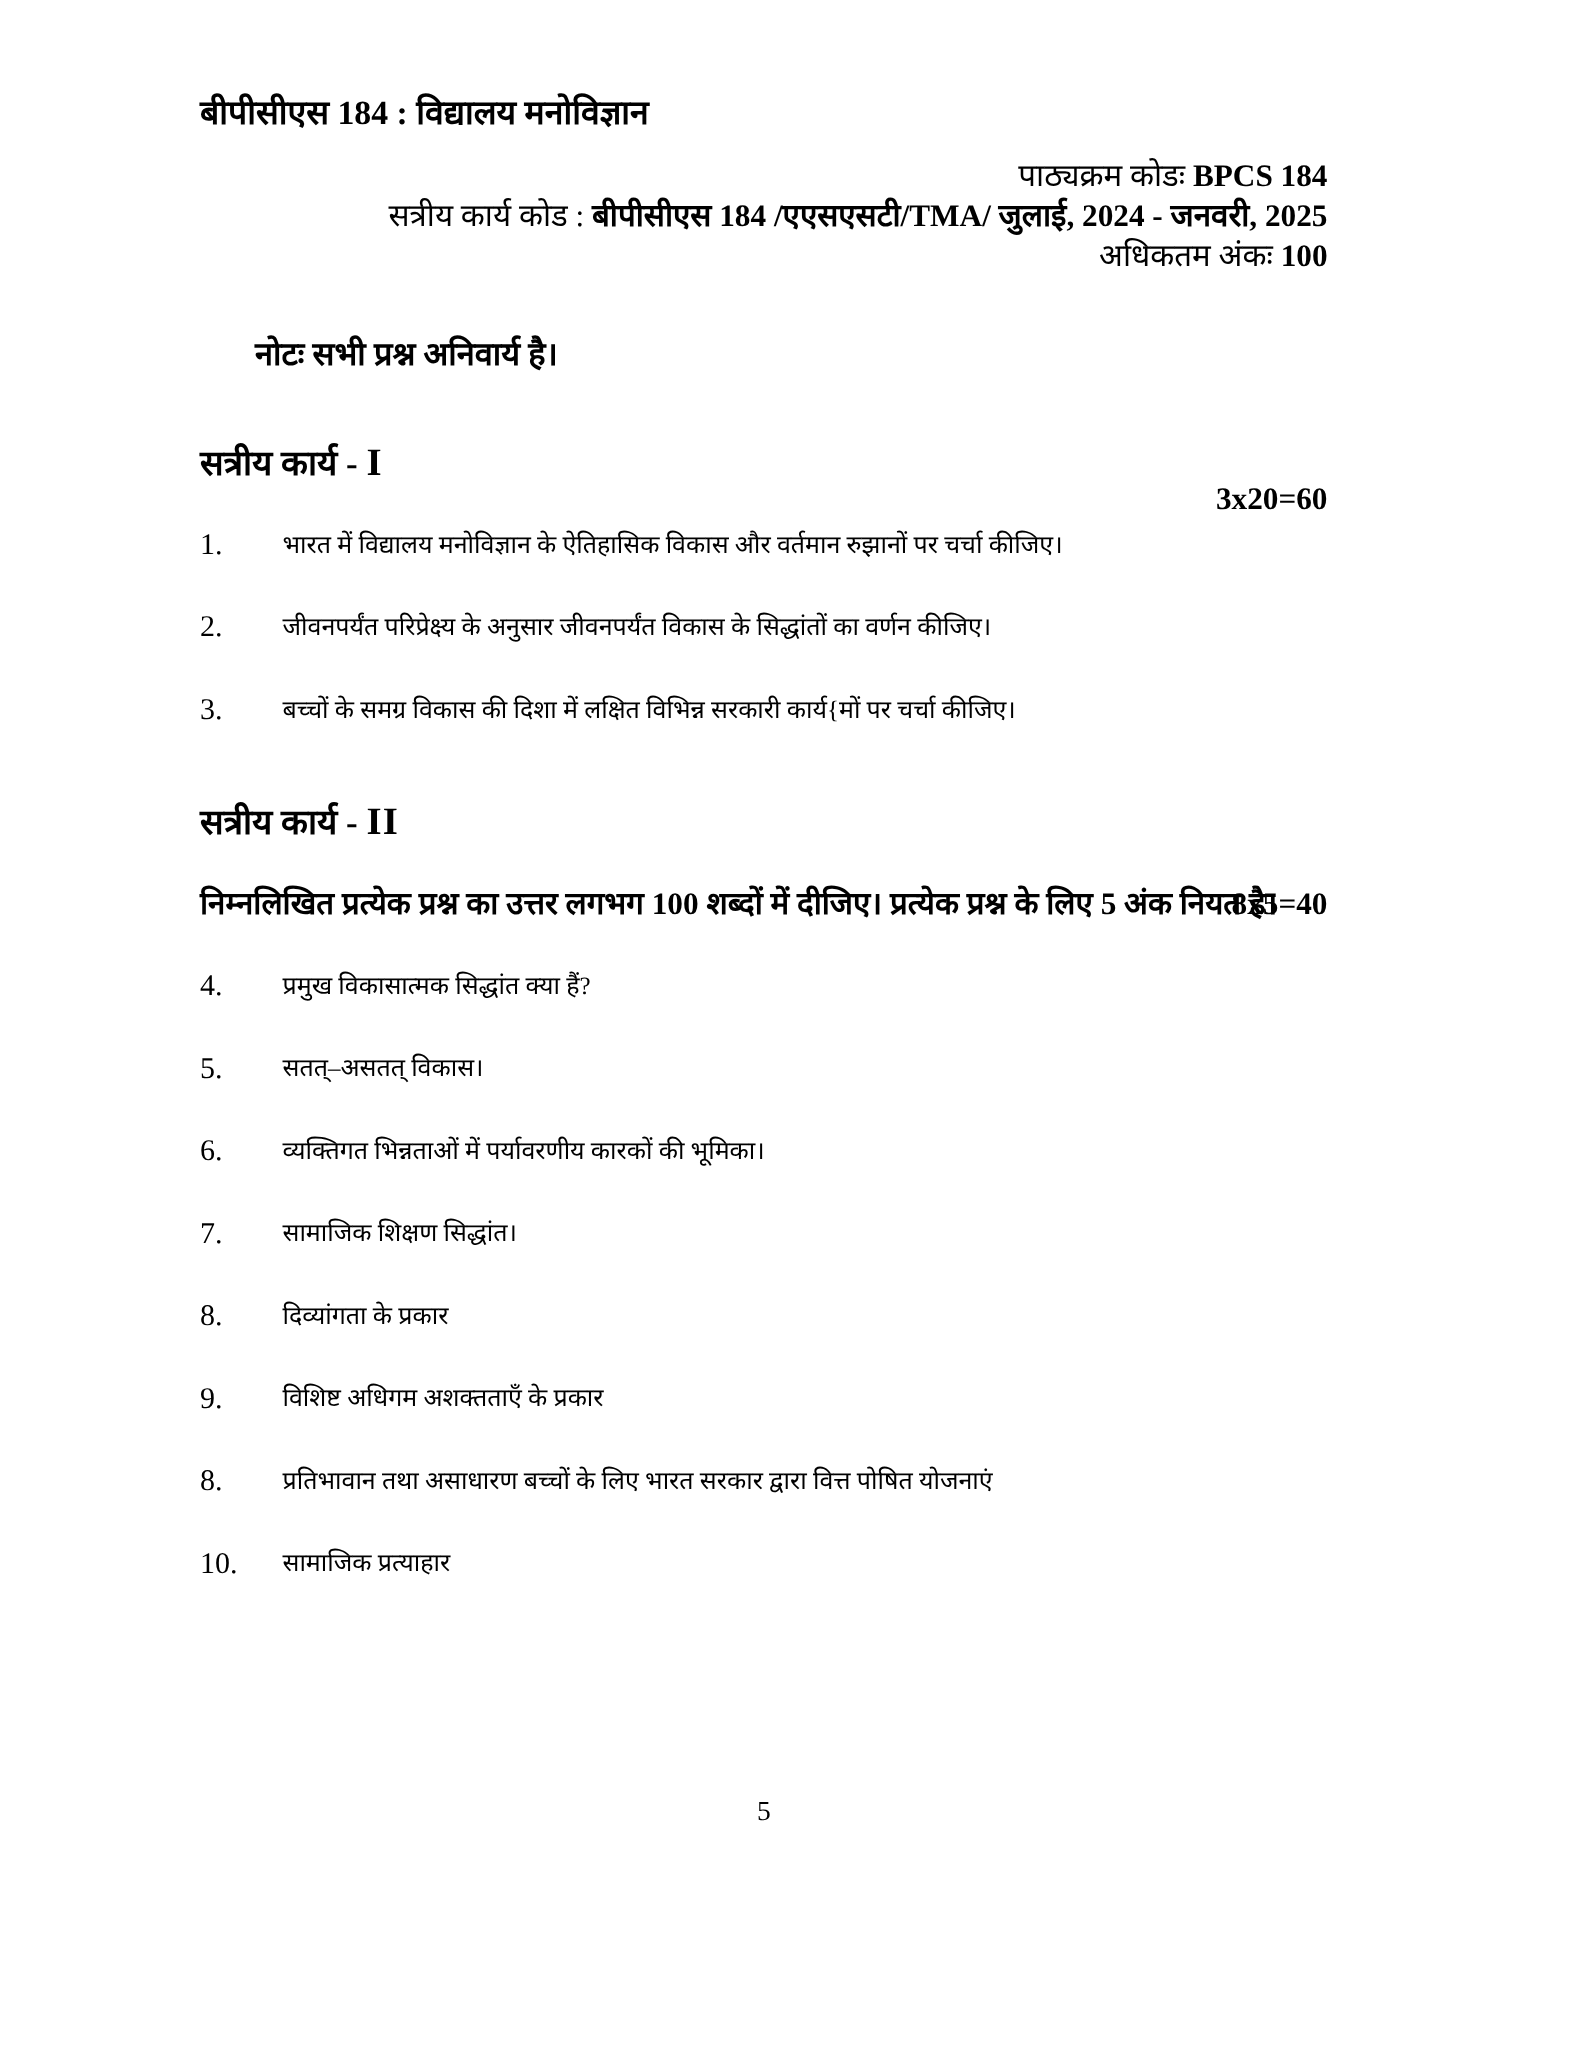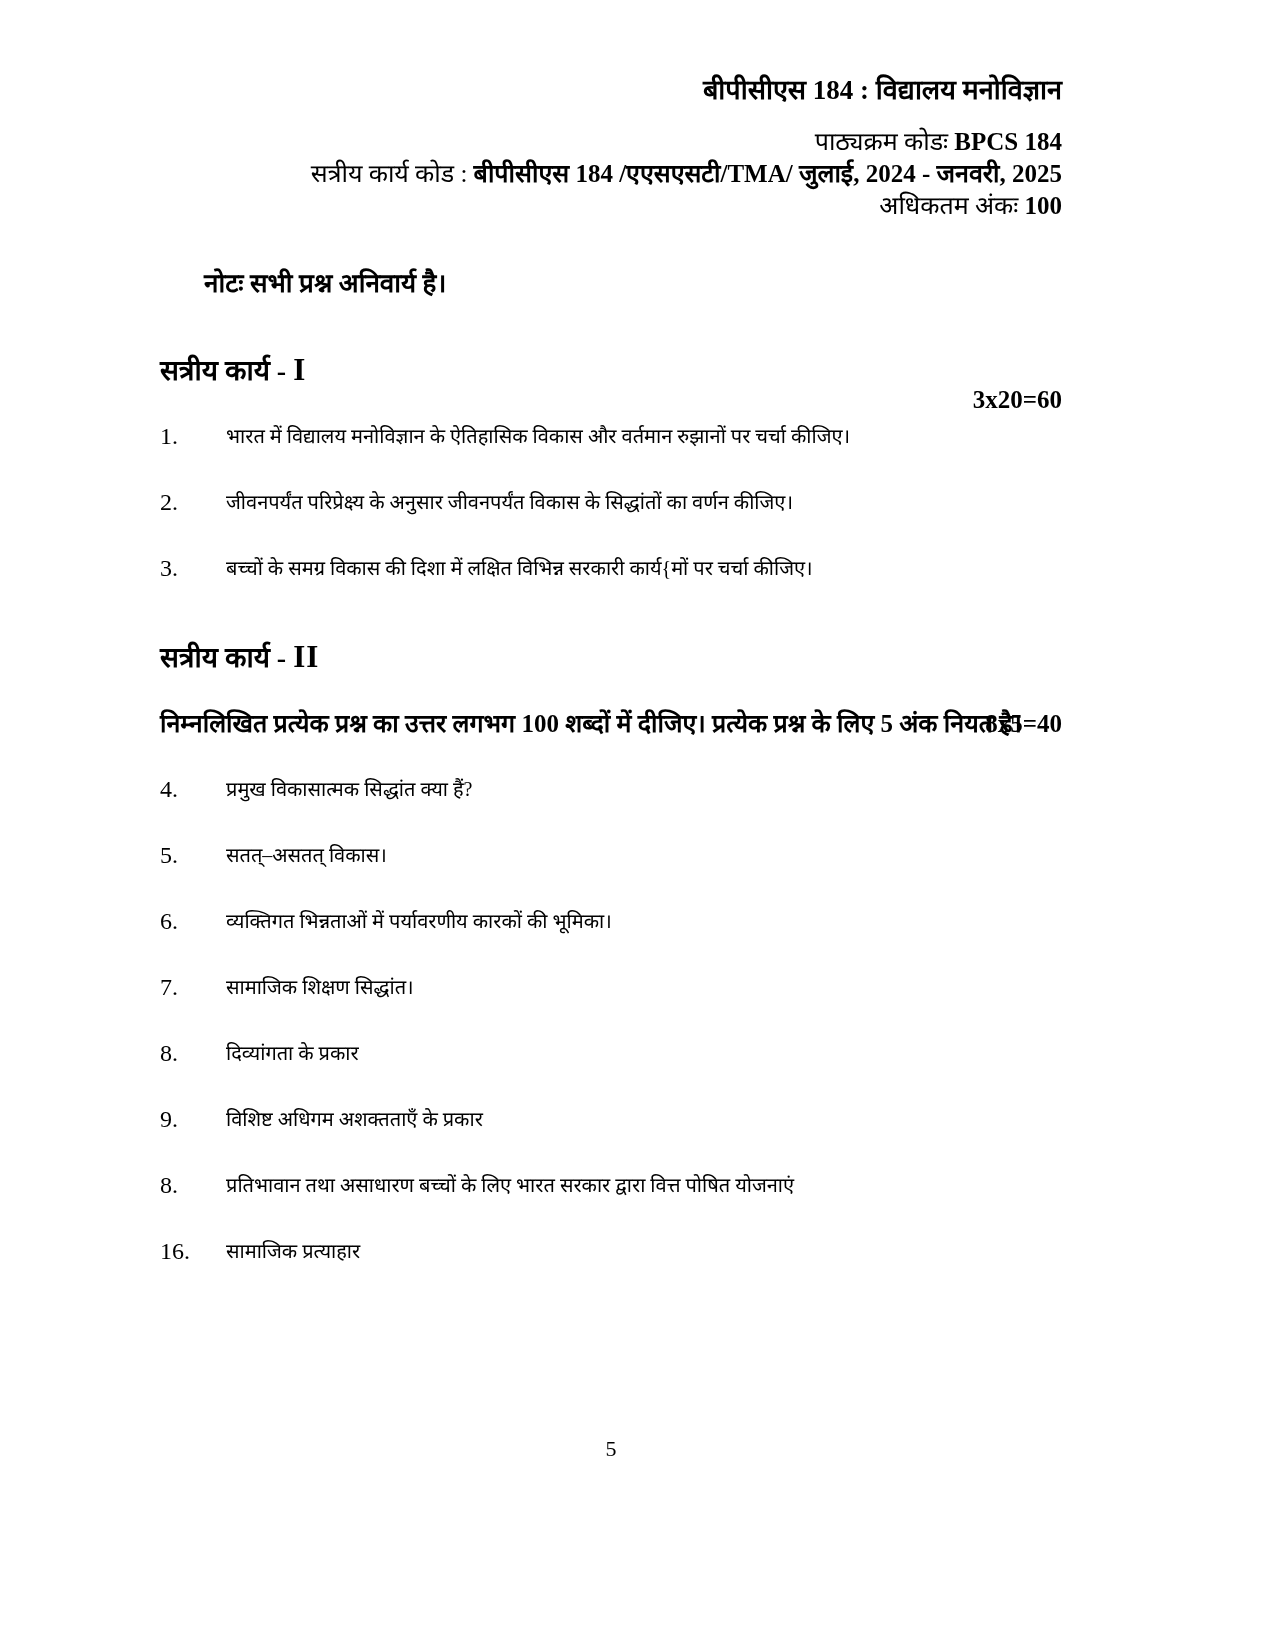--- a/index.html
+++ b/index.html
@@ -15,21 +15,21 @@
     overflow: hidden;
   }
   .content {
     position: absolute;
     left: 160px;
     top: 0;
     width: 902px;
   }
   .doc-title {
     margin-top: 70px;
-    text-align: right;
+    text-align: left;
     font-weight: bold;
     font-size: 27px;
     line-height: 40px;
   }
   .meta {
     margin-top: 16px;
     text-align: right;
     font-size: 25px;
     line-height: 32px;
   }
@@ -176,21 +176,21 @@
           <div class="q-num">9.</div>
           <div class="q-text">विशिष्ट अधिगम अशक्तताएँ के प्रकार</div>
         </div>
 
         <div class="q-row">
           <div class="q-num">8.</div>
           <div class="q-text">प्रतिभावान तथा असाधारण बच्चों के लिए भारत सरकार द्वारा वित्त पोषित योजनाएं</div>
         </div>
 
         <div class="q-row">
-          <div class="q-num">16.</div>
+          <div class="q-num">10.</div>
           <div class="q-text">सामाजिक प्रत्याहार</div>
         </div>
       </div>
 
   </div>
 
   <div class="page-number">5</div>
 </div>
 
 </body></html>

